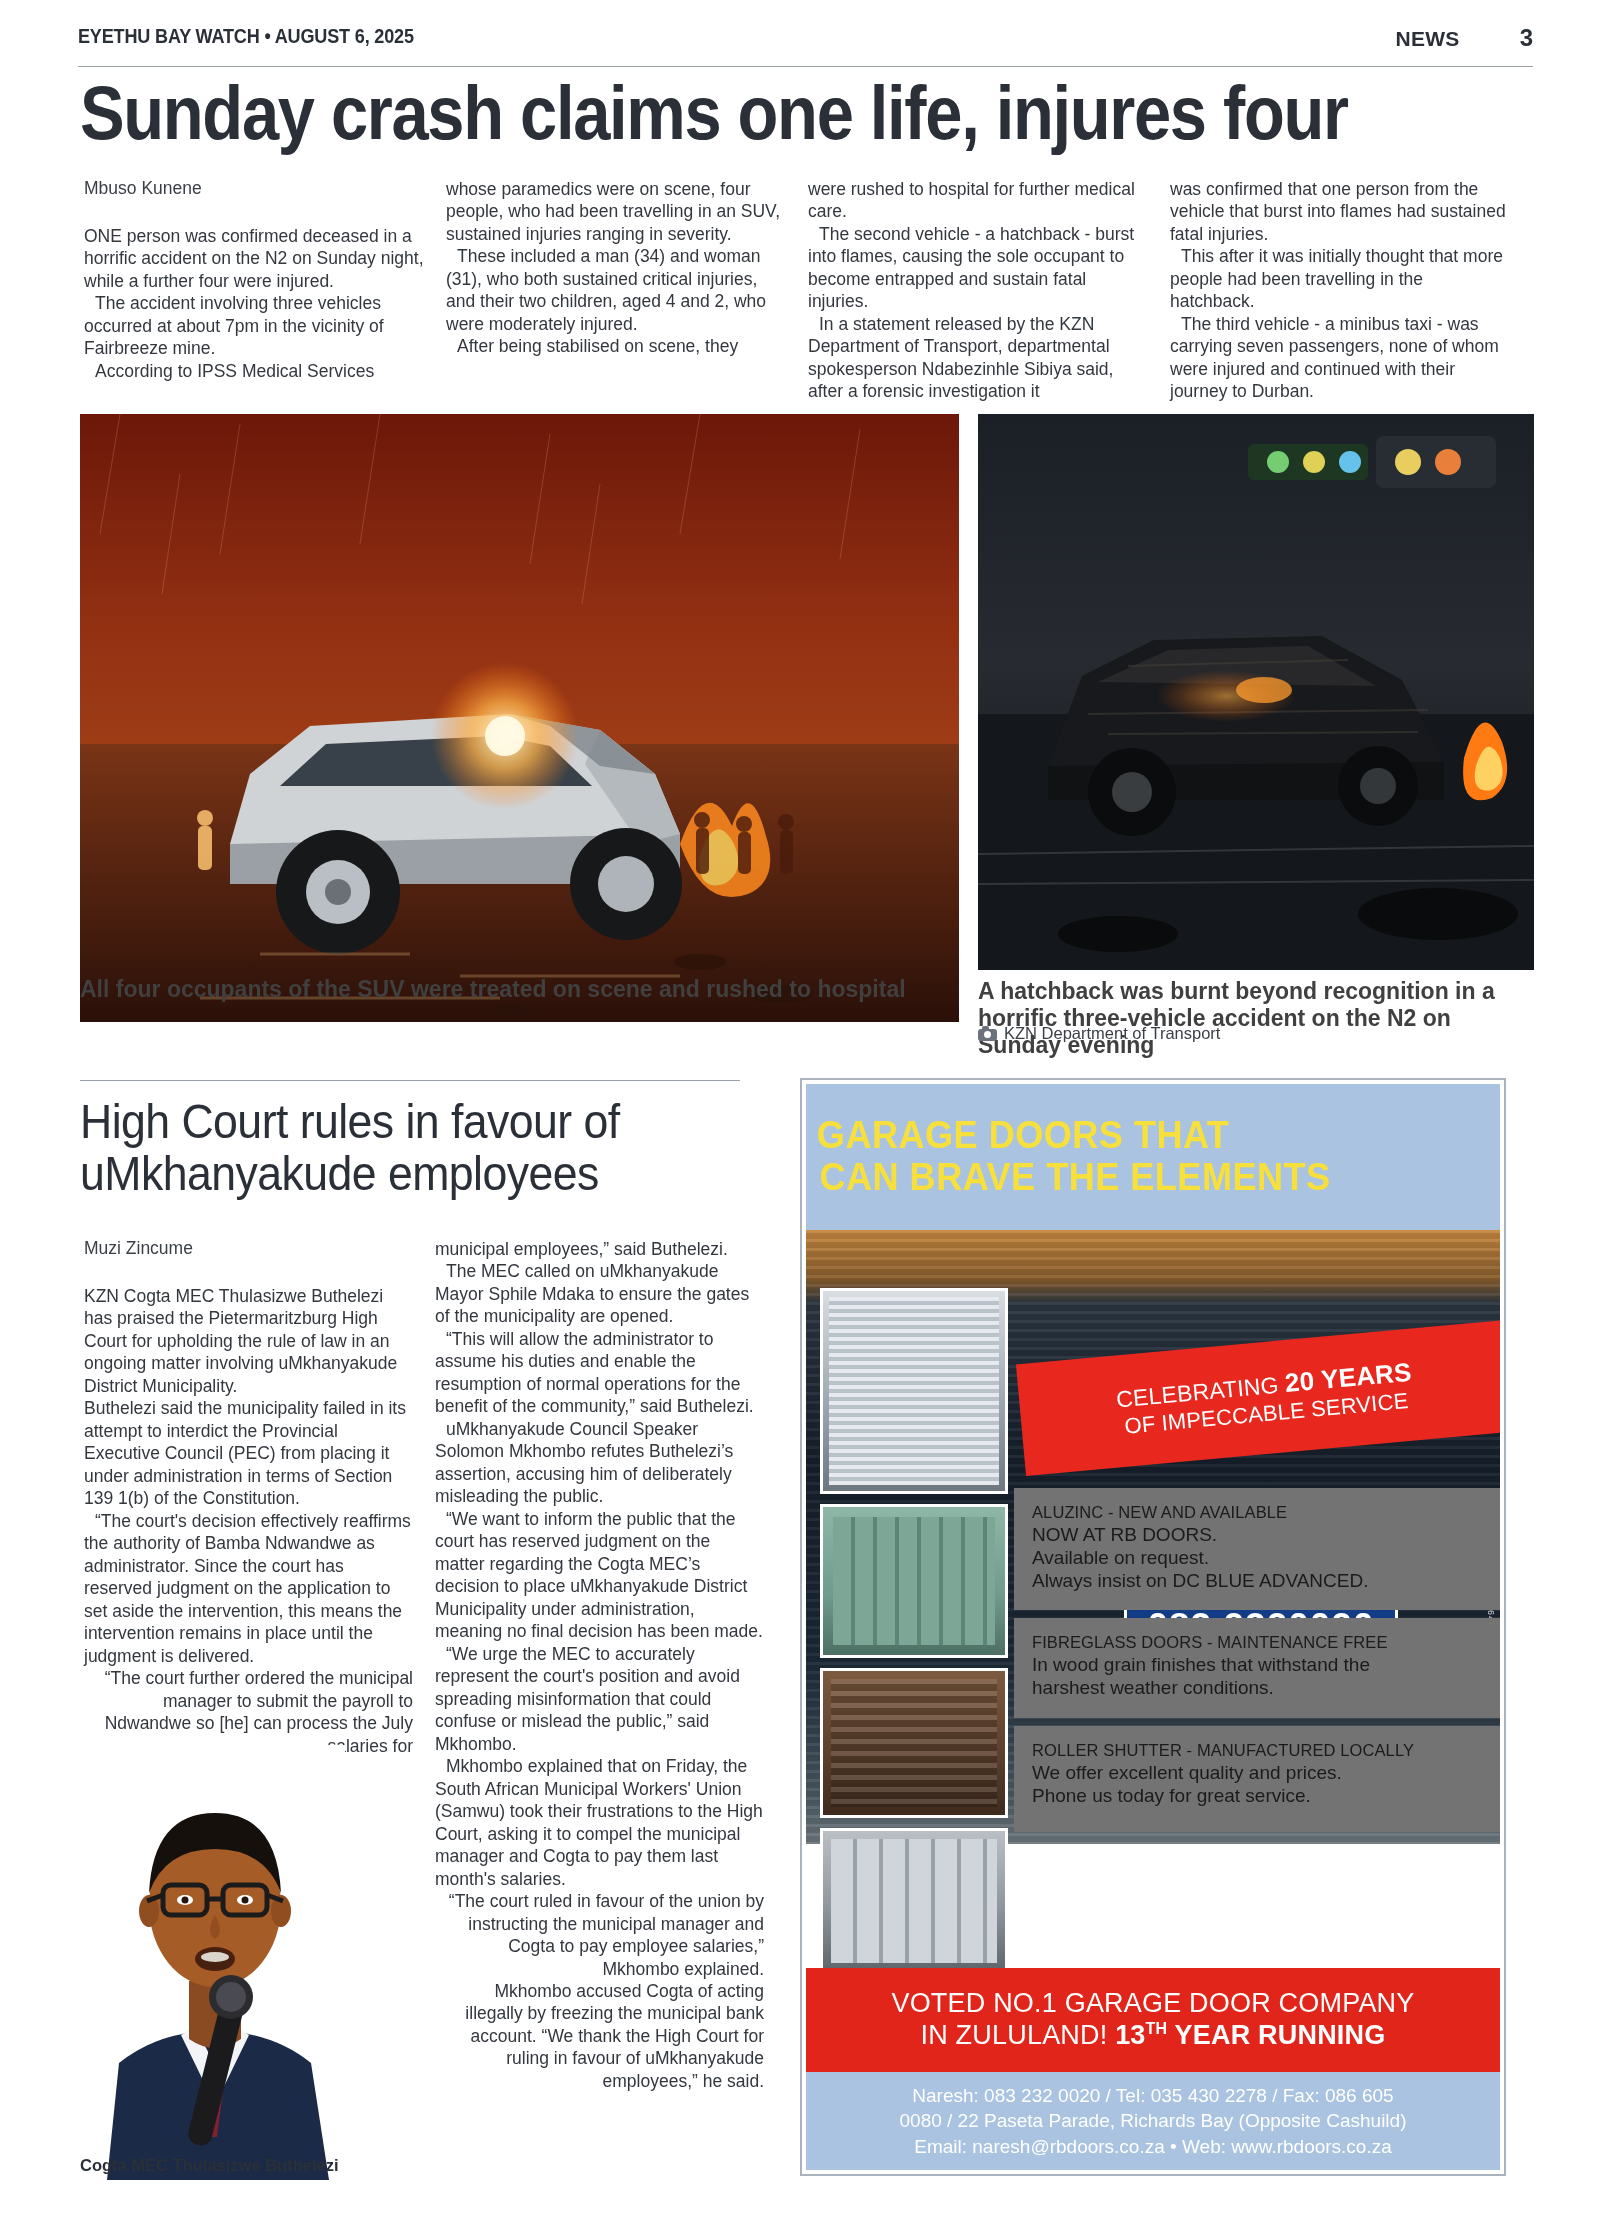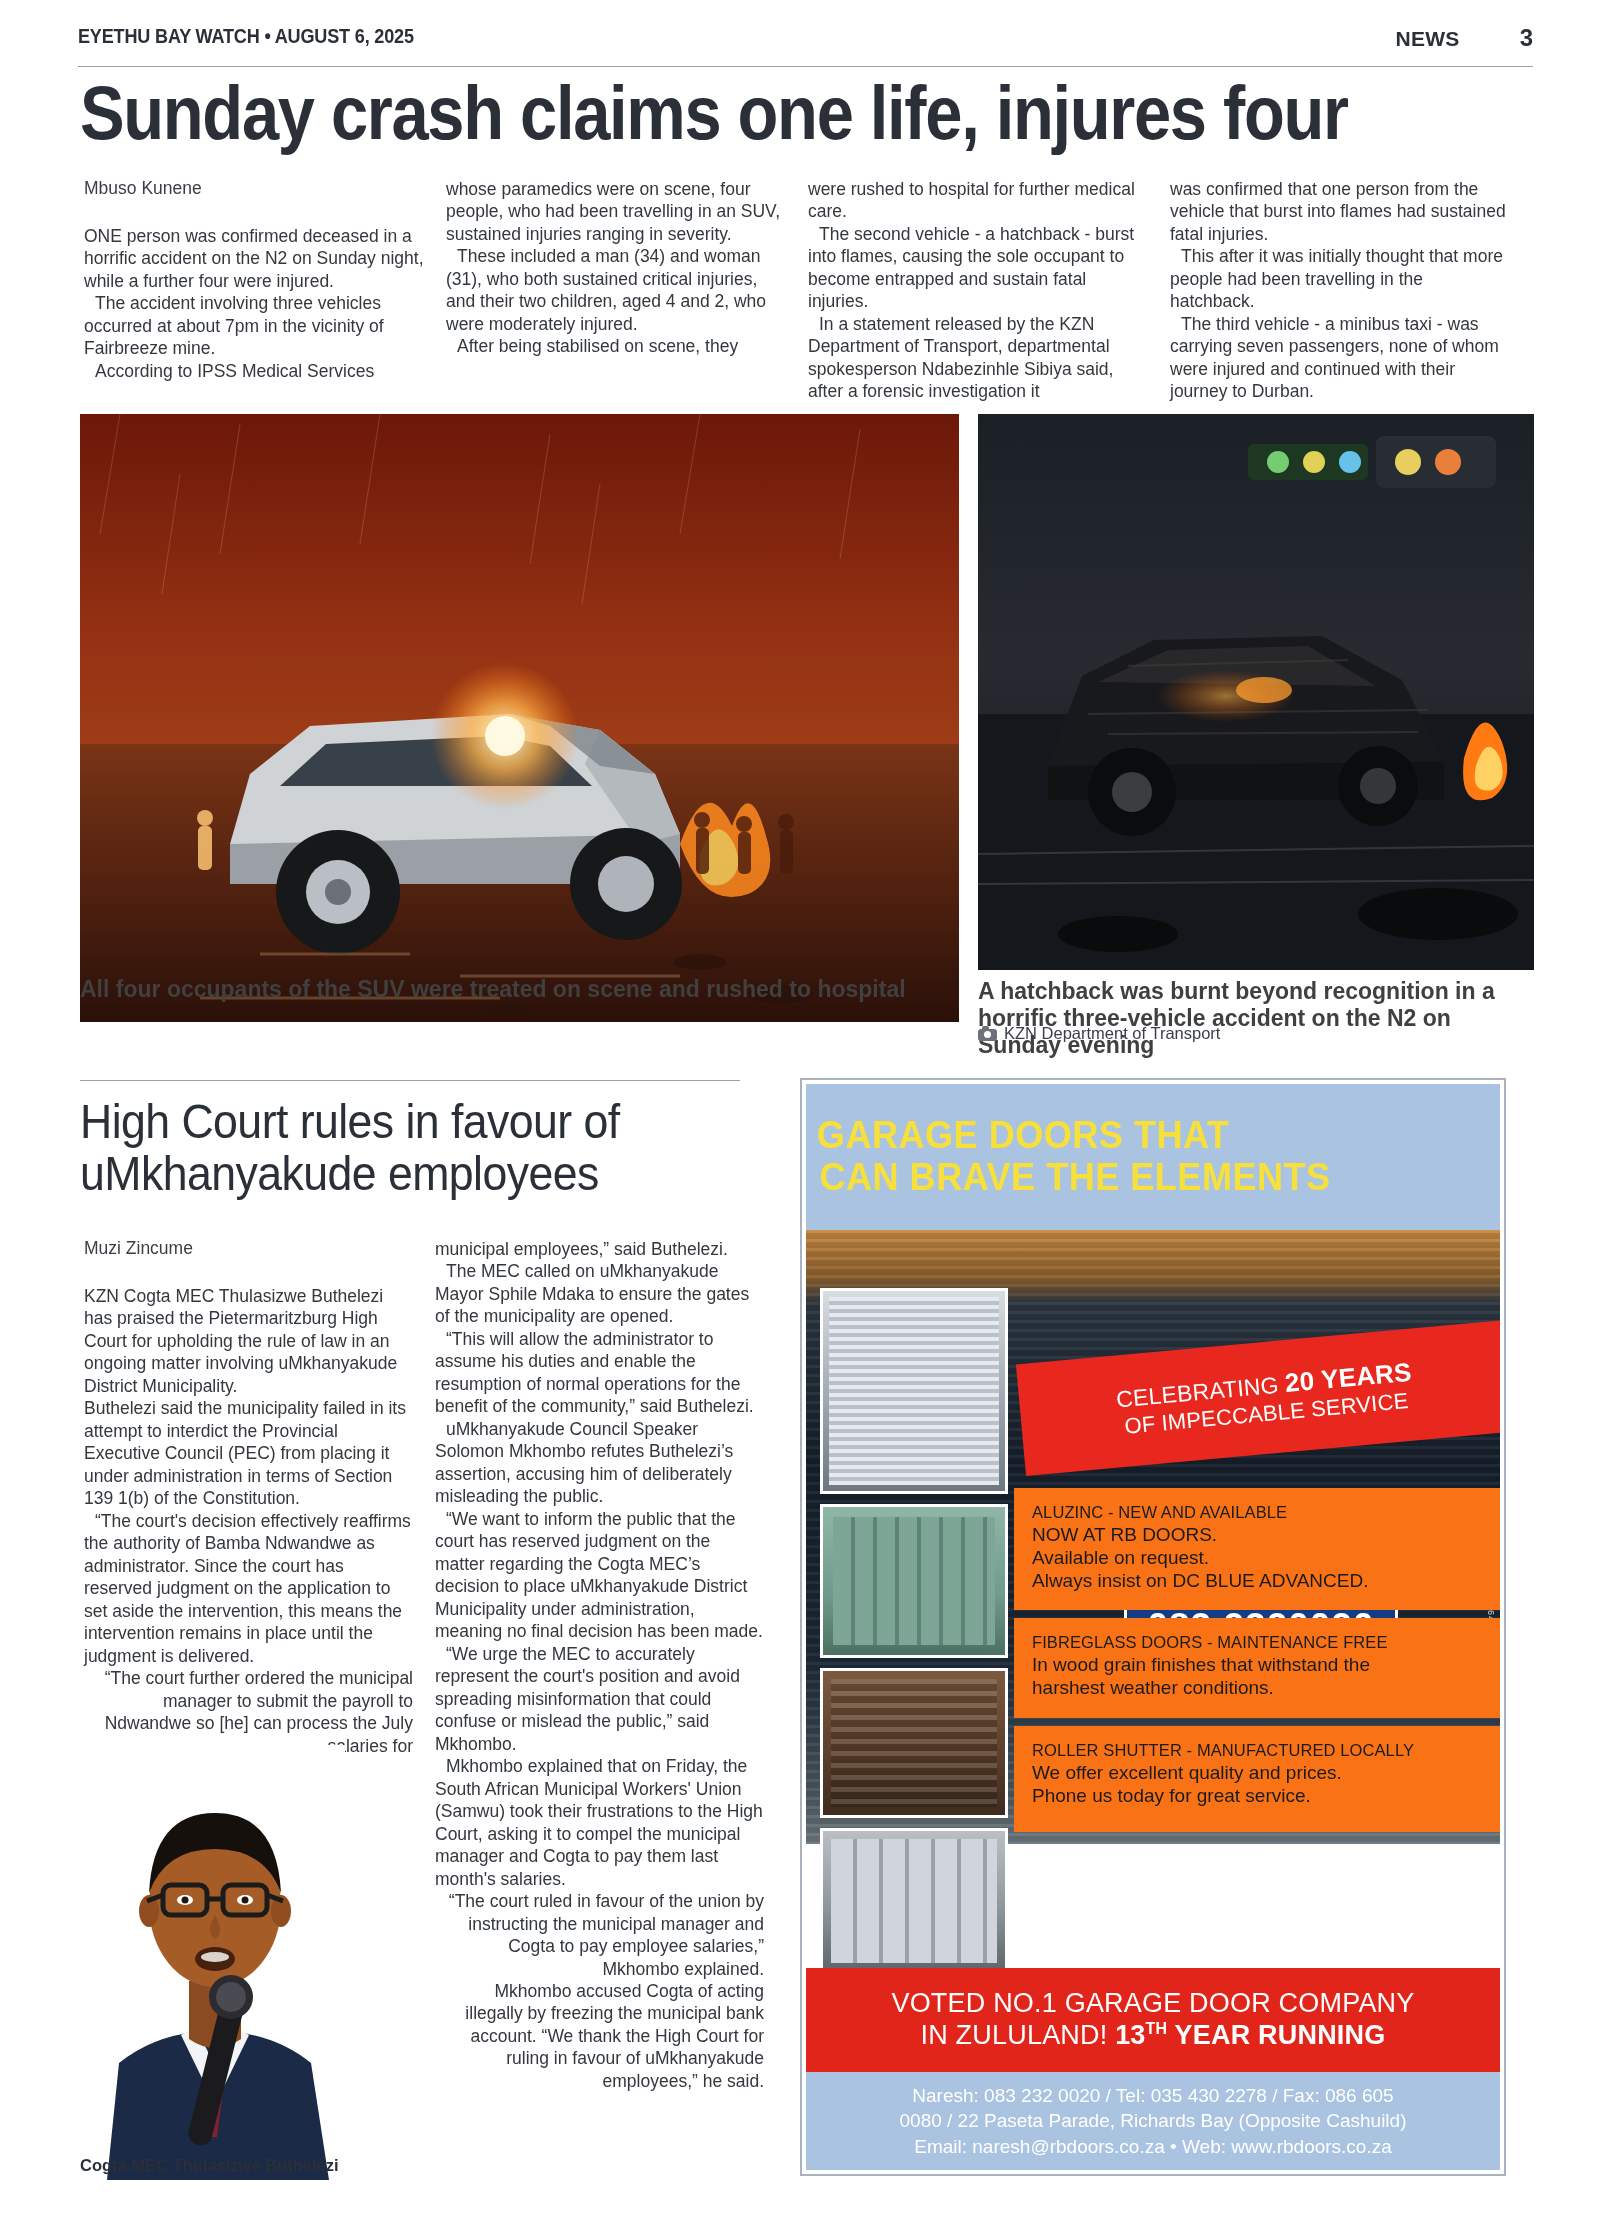--- a/index.html
+++ b/index.html
@@ -190,21 +190,21 @@
     background: linear-gradient(180deg,#7c5a3f,#5a3f2c 60%,#3d2b1e); }
   .thumb-3 .rib { position:absolute; inset:8px; background: repeating-linear-gradient(180deg,rgba(255,255,255,0.12) 0 5px, rgba(0,0,0,0.18) 5px 12px); }
   .thumb-4 { left: 14px; top: 744px; width: 188px; height: 146px;
     background: linear-gradient(180deg,#b9bfc4,#8e969d 55%,#5e666c); }
   .thumb-4 .rib { position:absolute; inset:8px; background: repeating-linear-gradient(90deg,#cfd5da 0 22px,#9aa2a9 22px 26px); }
   .thumb-5 { left: 14px; top: 900px; width: 188px; height: 102px;
     background: linear-gradient(180deg,#4a4f52,#24282b 60%,#14181a); }
   .thumb-5 .rib { position:absolute; inset:6px; background: repeating-linear-gradient(180deg,rgba(255,255,255,0.08) 0 4px, rgba(0,0,0,0.2) 4px 10px); }
 
   .yellow-blk {
-    position: absolute; left: 208px; background: #f97316; color: #1b1b1b;
+    position: absolute; left: 208px; background: #737373; color: #1b1b1b;
     padding: 12px 14px 14px 18px;
   }
   .yb-1 { top: 404px; width: 486px; height: 122px; }
   .yb-2 { top: 534px; width: 486px; height: 100px; }
   .yb-3 { top: 642px; width: 530px; height: 106px; }
   .yb-head { font-weight: bold; font-size: 19.5px; letter-spacing: 0.2px; }
   .yb-head span { font-weight: normal; font-size: 16.5px; letter-spacing: 0.1px; }
   .yb-line { font-size: 19px; line-height: 1.22; }
 
   .ad-red {

